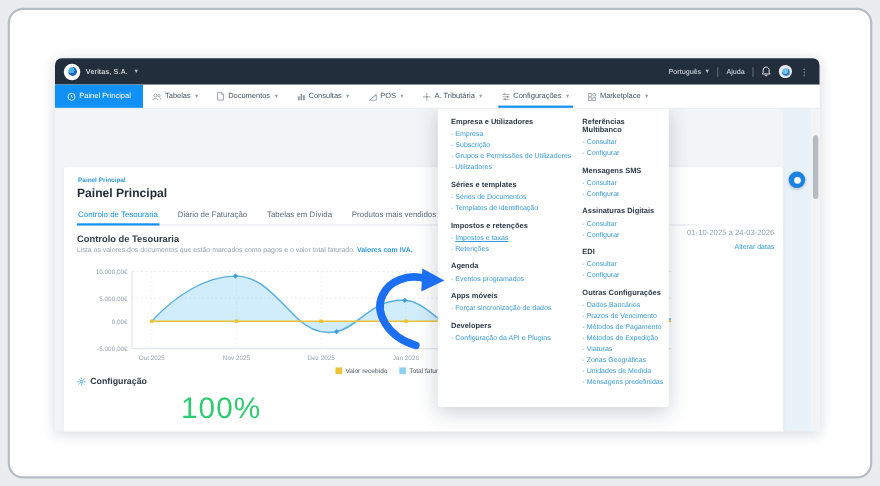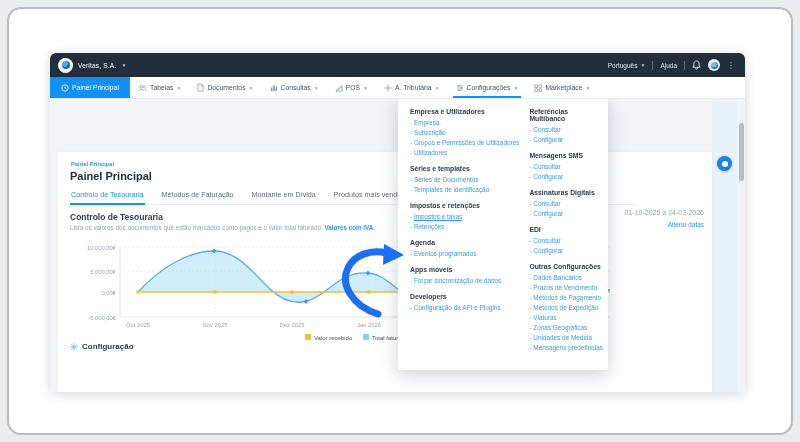--- a/index.html
+++ b/index.html
@@ -193,22 +193,22 @@
     <div class="scrollbar">
         <div class="scroll-thumb"></div>
       </div>
 
     <div class="card">
       <div class="breadcrumb">Painel Principal</div>
       <div class="page-title">Painel Principal</div>
 
       <div class="tabs">
         <div class="tab active">Controlo de Tesouraria</div>
-        <div class="tab">Métodos de Faturação</div>
-        <div class="tab">Montante em Dívida</div>
+        <div class="tab">Diário de Faturação</div>
+        <div class="tab">Tabelas em Dívida</div>
         <div class="tab">Produtos mais vendidos</div>
       </div>
 
       <div class="sec-title">Controlo de Tesouraria</div>
       <div class="sec-sub">
         <span>Lista os valores dos documentos que estão marcados como pagos e o valor total faturado.</span>
         <a>Valores com IVA.</a>
       </div>
       <div class="daterange">01-10-2025 a 24-03-2026</div>
       <div class="datelink">Alterar datas</div>
@@ -261,20 +261,21 @@
       </svg>
 
       <div class="config">
         <div class="box-head">
           <svg width="8" height="8" viewBox="0 0 10 10">
               <circle cx="5" cy="5" r="1.6" fill="none" stroke="currentColor" stroke-width="1"></circle>
               <path d="M5 0.5 L5 2 M5 8 L5 9.5 M0.5 5 L2 5 M8 5 L9.5 5 M1.8 1.8 L2.9 2.9 M7.1 7.1 L8.2 8.2 M8.2 1.8 L7.1 2.9 M2.9 7.1 L1.8 8.2" stroke="currentColor" stroke-width="1"></path>
             </svg>
           <span>Configuração</span>
         </div>
+        <div class="pct">100%</div>
         <div class="cfg-text">
           <br>
           
           
         </div>
       </div>
 
 
     </div>
 

